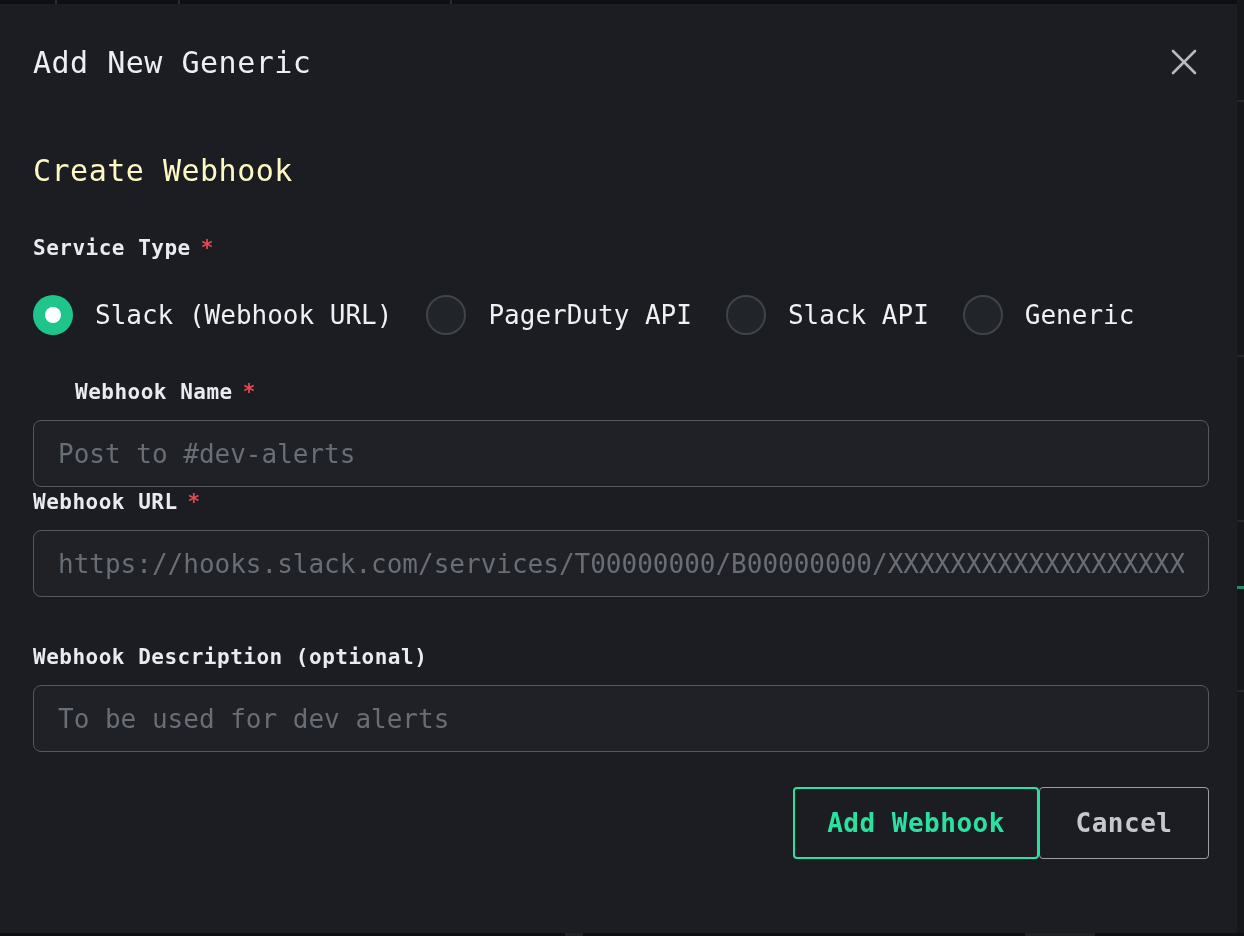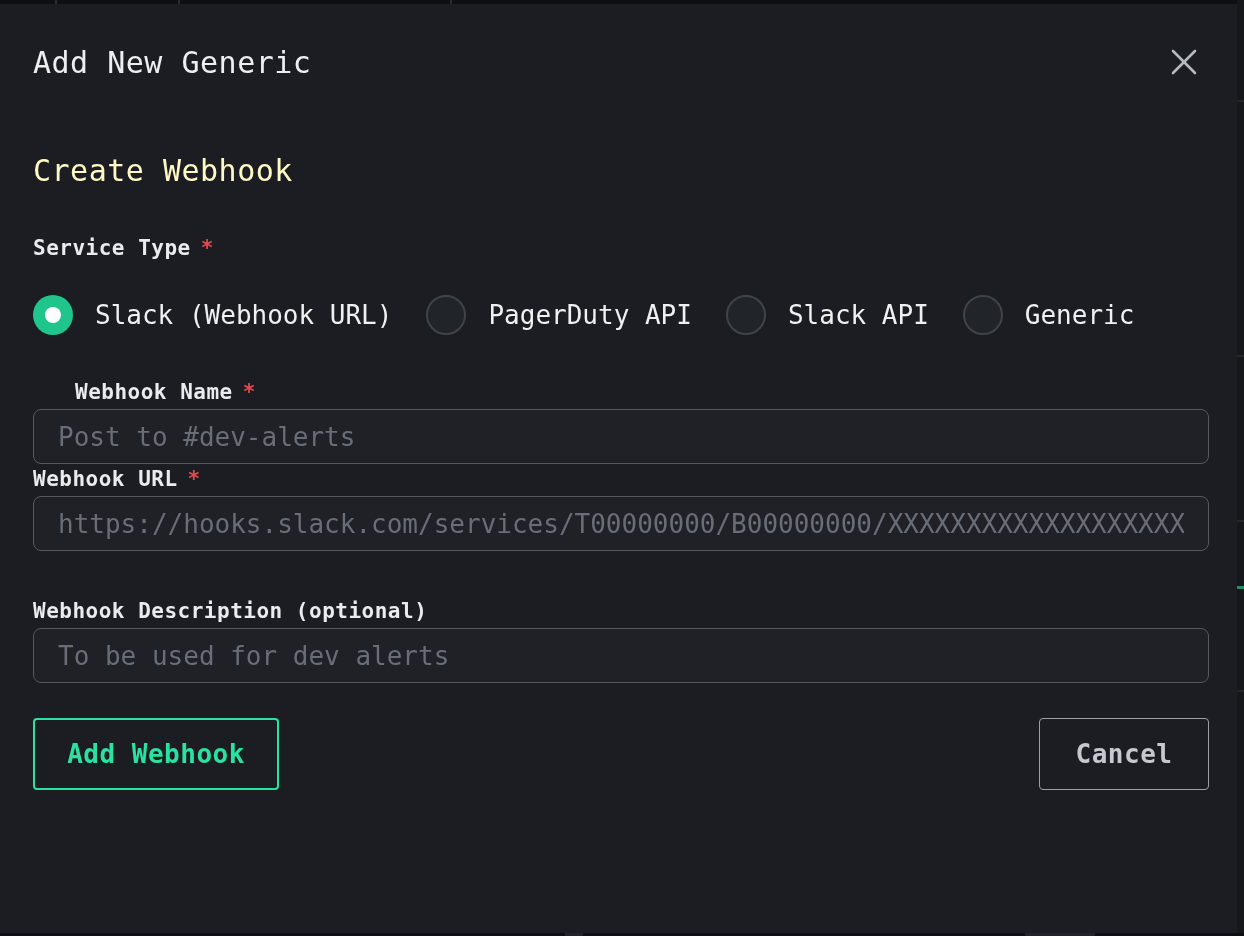--- a/index.html
+++ b/index.html
@@ -67,36 +67,36 @@
     background:#212429; border:2px solid #3f434a;
     display:flex; align-items:center; justify-content:center;
     flex:0 0 auto;
   }
   .radio.selected { background:#1fc58b; border:none; }
   .radio .dot { width:16px; height:16px; border-radius:50%; background:#ffffff; }
   .radio-label { font-size:26px; color:#eef0f2; }
 
   
   .text-input {
-    display:block; margin-top:2px;
-    width:1176px; height:55px;
+    display:block; margin-top:13px;
+    width:1176px; height:67px;
     background:#1f2127;
     border:1.5px solid #54585f;
     border-radius:8px;
     padding:0 24px;
     font-family:"DejaVu Sans Mono", monospace;
     font-size:26px; color:#0ea5e9;
     outline:none;
   }
   .text-input::placeholder { color:#686d76; opacity:1; }
 
   
   .btn-row {
     margin-top:35px;
-    display:flex; justify-content:space-between; align-items:center;
+    display:flex; justify-content:flex-end; align-items:center;
     width:1176px;
   }
   .btn {
     height:72px; background:transparent; border-radius:4px;
     font-family:"DejaVu Sans Mono", monospace;
     font-size:26px; font-weight:bold; letter-spacing:0.5px;
     cursor:pointer;
   }
   .btn-primary {
     width:246px;

